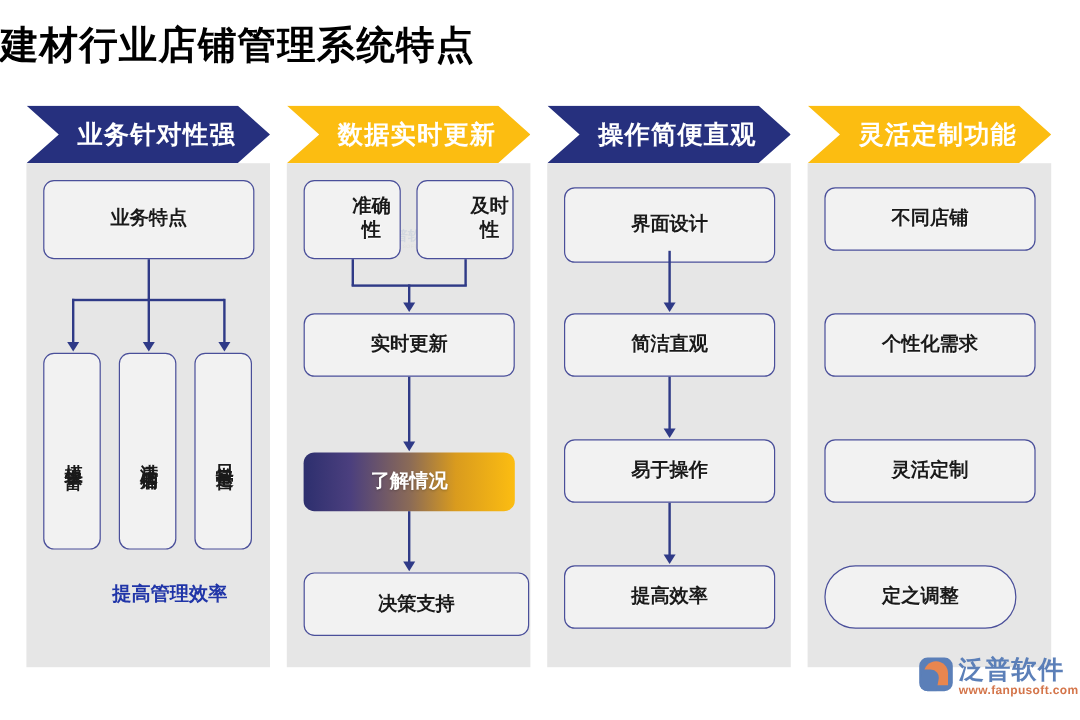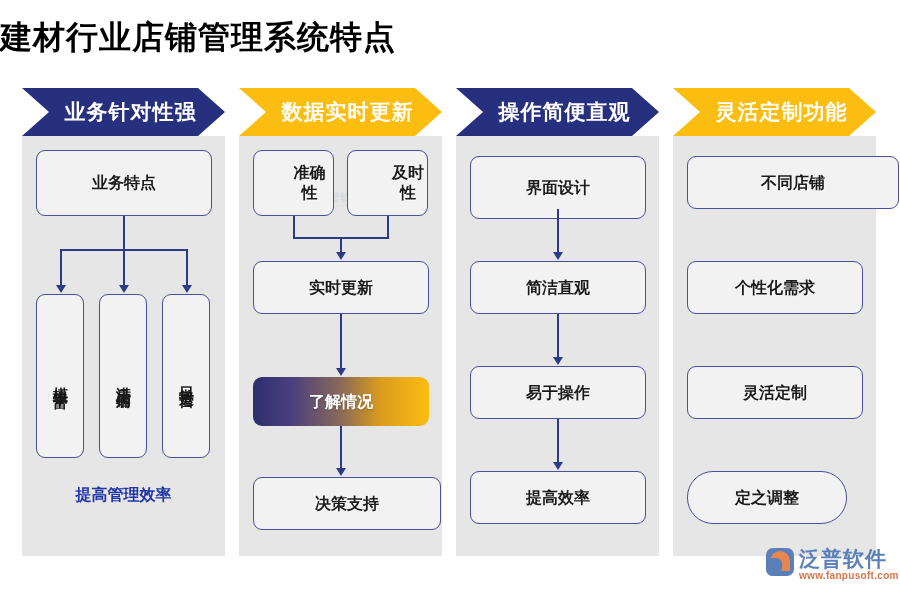--- a/index.html
+++ b/index.html
@@ -160,21 +160,21 @@
     <div class="node vert" style="left:14px;top:206px;width:48px;height:164px;">
       <span>模块丰富</span>
     </div>
     <div class="node vert" style="left:77px;top:206px;width:48px;height:164px;">
       <span>满足店铺</span>
     </div>
     <div class="node vert" style="left:140px;top:206px;width:48px;height:164px;">
       <span>日常运营</span>
     </div>
 
-    <div class="col-caption" style="top:397px;">提高管理效率</div>
+    <div class="col-caption" style="top:397px;margin-left:18px;">提高管理效率</div>
   </div>
 
   <div class="column col1">
     <div class="panel"></div>
 
     <div class="chev gold">
       <span>数据实时更新</span>
     </div>
 
     <div class="wm" style="left:60px;top:104px;">
@@ -247,21 +247,21 @@
     </div>
   </div>
 
   <div class="column col3">
     <div class="panel"></div>
 
     <div class="chev gold">
       <span>灵活定制功能</span>
     </div>
 
-    <div class="node" style="left:14px;top:68px;width:212px;height:53px;">
+    <div class="node" style="left:14px;top:68px;width:176px;height:53px;">
       <span>不同店铺</span>
     </div>
     <div class="node" style="left:14px;top:173px;width:176px;height:53px;">
       <span>个性化需求</span>
     </div>
     <div class="node" style="left:14px;top:278px;width:176px;height:53px;">
       <span>灵活定制</span>
     </div>
     <div class="node" style="left:14px;top:383px;width:160px;height:53px;border-radius:26px;">
       <span>定之调整</span>

